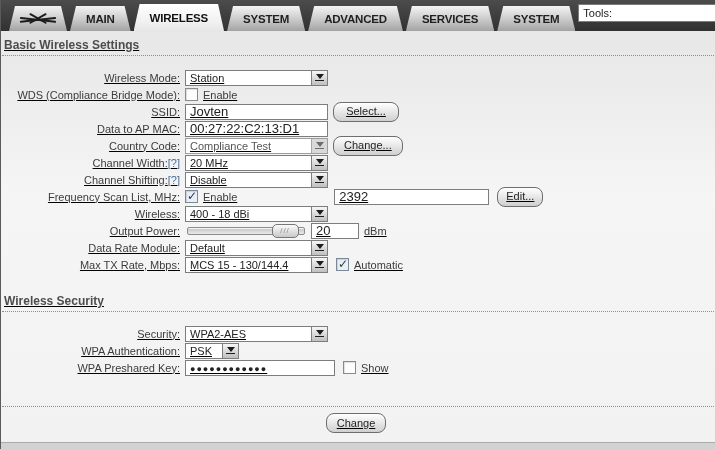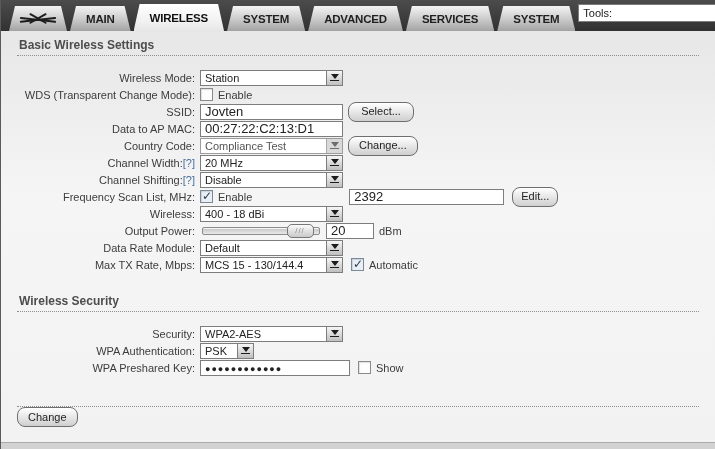--- a/index.html
+++ b/index.html
@@ -84,21 +84,21 @@
     position:relative; cursor:pointer;
   }
   .cb.checked { background:#e8eff6; border-color:#7b8896; }
   .cb.checked::after {
     content:"✓"; position:absolute; left:1px; top:-2px;
     font-size:12px; font-weight:bold; color:#2b3642;
   }
   .cb-label { font-size:11px; color:#3c3c3c; margin-left:5px; }
 
   
-  .content { flex:1 1 auto; background:linear-gradient(#e7e7e7,#f5f5f5 40%,#f2f2f2); padding:0 16px; }
+  .content { flex:1 1 auto; background:linear-gradient(#e7e7e7,#f5f5f5 40%,#f2f2f2); padding:0 1px;text-decoration:underline; }
   .section-title {
     margin-top:7px; padding:0 0 3px 2px;
     font-size:12px; font-weight:bold; color:#4d4d4d;
     border-bottom:1px dotted #8f8f8f;
   }
   .form { margin-top:13px; }
   .row { display:flex; align-items:center; height:17px; }
   .lbl {
     width:183px; flex:0 0 183px; text-align:right; padding-right:5px;
     font-size:11px; color:#3c3c3c; white-space:nowrap;
@@ -124,21 +124,21 @@
   .slider-handle::after { content:"///"; font-size:8px; color:#8a8a8a; letter-spacing:1px; }
 
   .masked {
     width:150px; height:16px; border:1px solid #7d7d7d; background:#fff;
     font-size:9px; letter-spacing:1px; color:#222;
     padding:3px 0 0 4px; overflow:hidden; white-space:nowrap;
   }
 
   
   .bottom-divider { border-top:1px dotted #8f8f8f; margin-top:30px; }
-  .change-row { display:flex; justify-content:flex-start; margin-top:0; padding-right:4px; }
+  .change-row { display:flex; justify-content:center; margin-top:6px; padding-right:4px; }
   .footer-strip {
     flex:0 0 7px; background:#d2d2d2; border-top:1px solid #ababab;
     position:relative;
   }
 </style>
 </head>
 <body>
 
 <div class="topbar">
   <div class="tab logo-tab">
@@ -194,21 +194,21 @@
           <span class="sel-text">Station</span>
           <span class="dd-btn">
               <span class="dd-arrow"></span>
               <span class="dd-bar"></span>
             </span>
         </div>
       </div>
     </div>
 
     <div class="row">
-      <span class="lbl">WDS (Transparent Change Mode):</span>
+      <span class="lbl">WDS (Compliance Bridge Mode):</span>
       <div class="ctrl">
         <span class="cb"></span>
         <span class="cb-label">Enable</span>
       </div>
     </div>
 
     <div class="row">
       <span class="lbl">SSID:</span>
       <div class="ctrl">
         <input class="ti w150" value="Jovten" style="">

